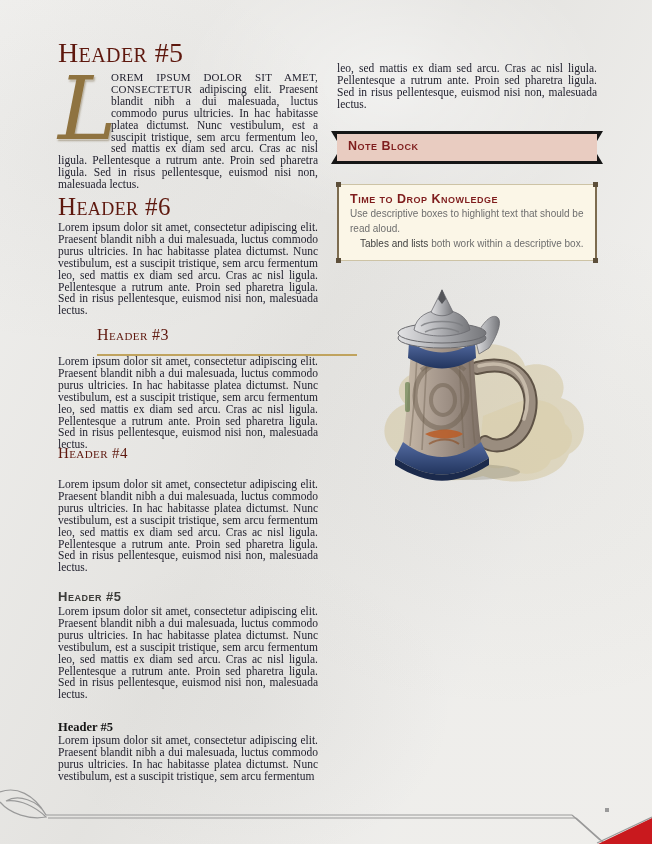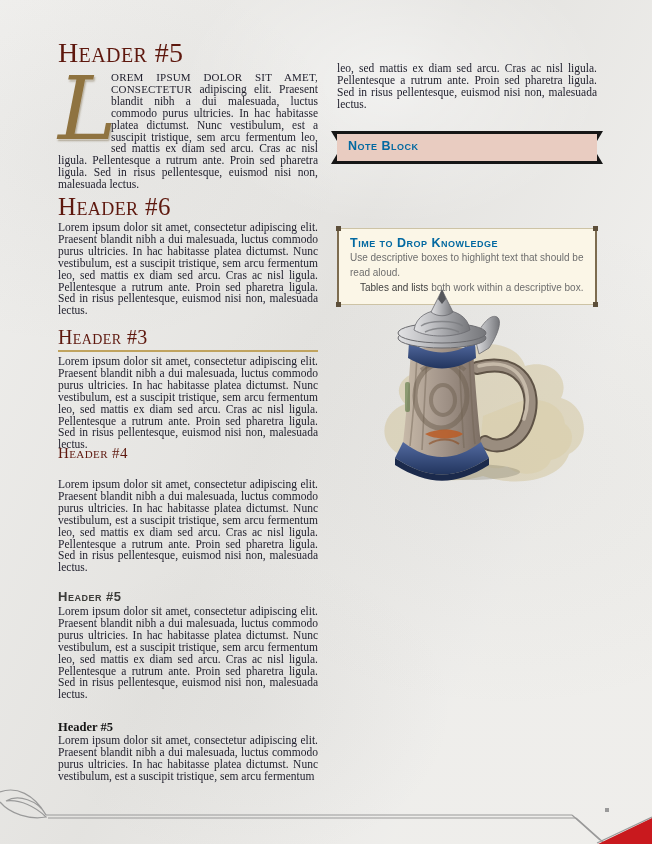--- a/index.html
+++ b/index.html
@@ -22,21 +22,21 @@
   .h1,.h2,.h3,.h4{
     font-family:"Liberation Serif", serif;
     font-variant:small-caps;
     color:#5e180e;
     margin:0;line-height:1.05;
     letter-spacing:0.4px;
     font-weight:500;
   }
   .h1{font-size:28px;}
   .h2{font-size:25px;}
-  .h3{font-size:20px;border-bottom:2px solid #c0a35e;padding-bottom:2px;}
+  .h3{font-size:16px;border-bottom:2px solid #c0a35e;padding-bottom:10px;margin-left:39px;}
   .h4{font-size:15px;}
   .h5{
     font-family:"Liberation Sans", sans-serif;
     font-variant:small-caps;font-weight:bold;
     font-size:13px;color:#3b3b39;letter-spacing:0.5px;margin:0;
   }
   .h6{
     font-family:"Liberation Serif", serif;
     font-weight:bold;font-size:12.5px;color:#141414;margin:0;
   }
@@ -57,39 +57,38 @@
   
   .note{
     box-sizing:border-box;width:260px;
     background:#e9ccc1;
     border-top:3px solid #161616;border-bottom:3px solid #161616;
     padding:5px 11px 7px;
   }
   .note-title,.desc-title{
     font-family:"Liberation Sans", sans-serif;
     font-variant:small-caps;font-weight:bold;
-    font-size:12.5px;color:#0369a1;letter-spacing:0.5px;margin:0 0 1px 0;
+    font-size:12.5px;color:#7f1d1d;letter-spacing:0.5px;margin:0 0 1px 0;
   }
   .note-text{
     font-family:"Liberation Sans", sans-serif;
     font-size:11px;color:#7a7a7a;margin:0;
   }
   .barb{position:absolute;width:0;height:0;}
   .barb.tl{left:-6px;top:-3px;border-top:10px solid #161616;border-left:6px solid transparent;}
   .barb.tr{right:-6px;top:-3px;border-top:10px solid #161616;border-right:6px solid transparent;}
   .barb.bl{left:-6px;bottom:-3px;border-bottom:10px solid #161616;border-left:6px solid transparent;}
   .barb.br{right:-6px;bottom:-3px;border-bottom:10px solid #161616;border-right:6px solid transparent;}
   
   .desc{
     box-sizing:border-box;width:260px;
     background:#fbf6e7;
     border:1px solid #cdc3a5;
     border-left:2px solid #7d6c50;border-right:2px solid #7d6c50;
     padding:7px 11px 9px;
-    margin-top:44px;
   }
   .desc-text{
     font-family:"Liberation Sans", sans-serif;
     font-size:10px;line-height:1.48;color:#6e6e6e;margin:0;
   }
   .desc-text .bold{font-weight:normal;color:#3f3f3f;}
   .desc-indent{text-indent:10px;}
   .dot{position:absolute;width:5px;height:5px;background:#5d4f3a;}
   .d-tl{left:-3px;top:-3px}.d-tr{right:-3px;top:-3px}
   .d-bl{left:-3px;bottom:-3px}.d-br{right:-3px;bottom:-3px}

